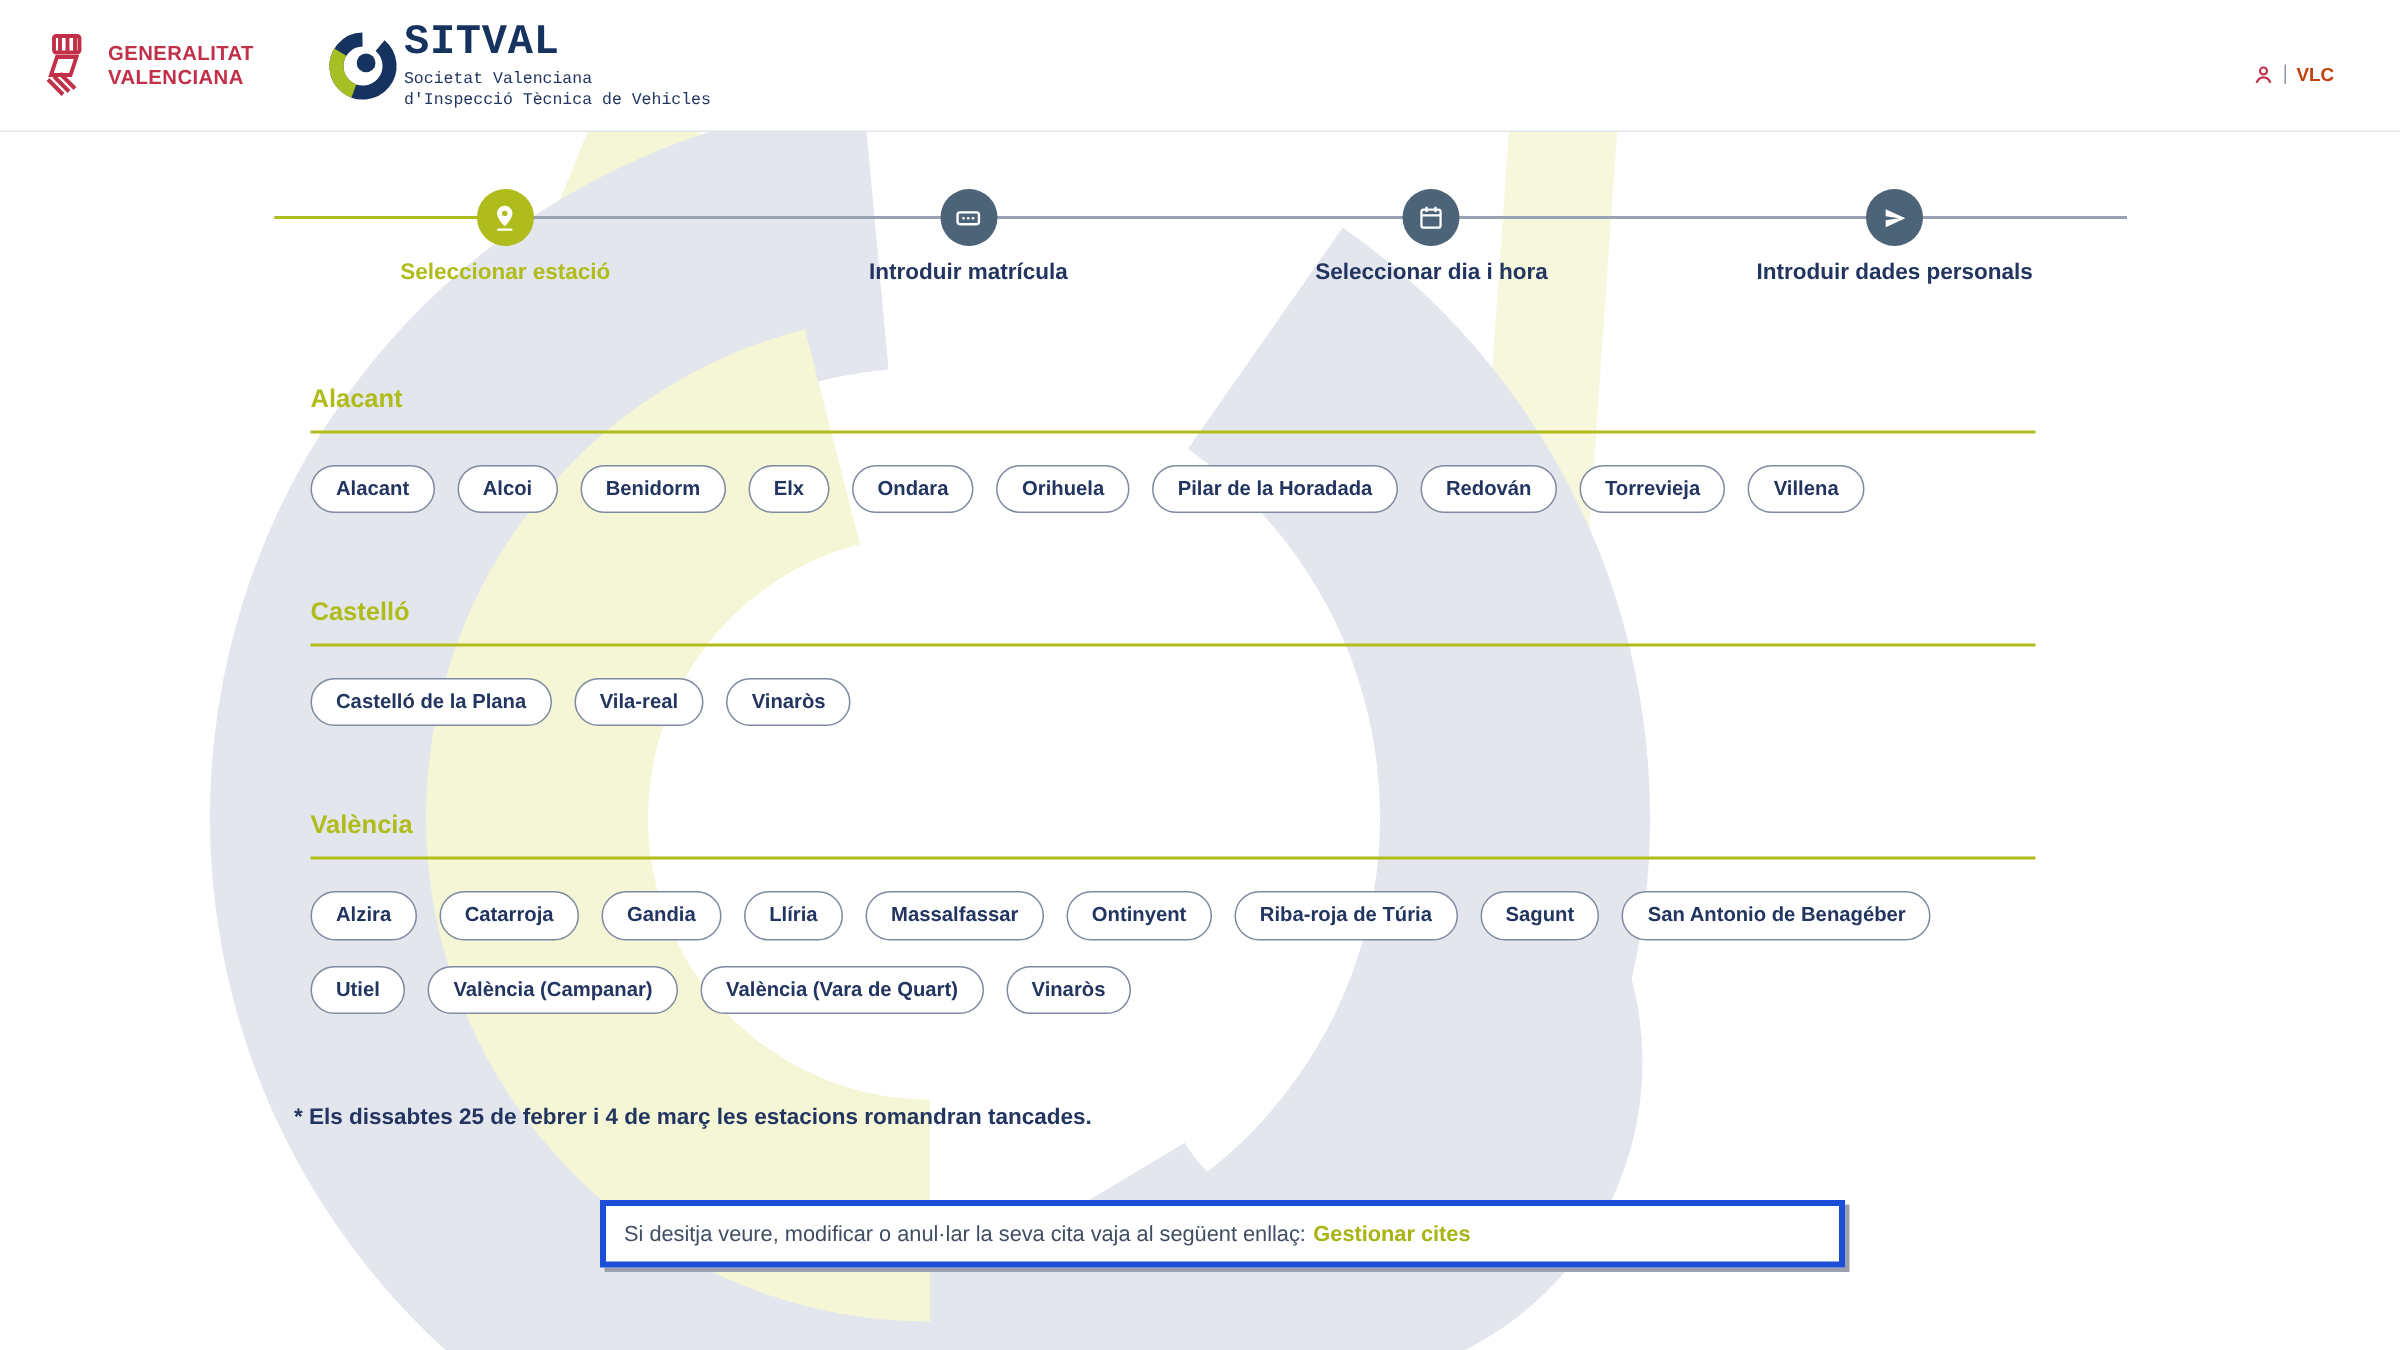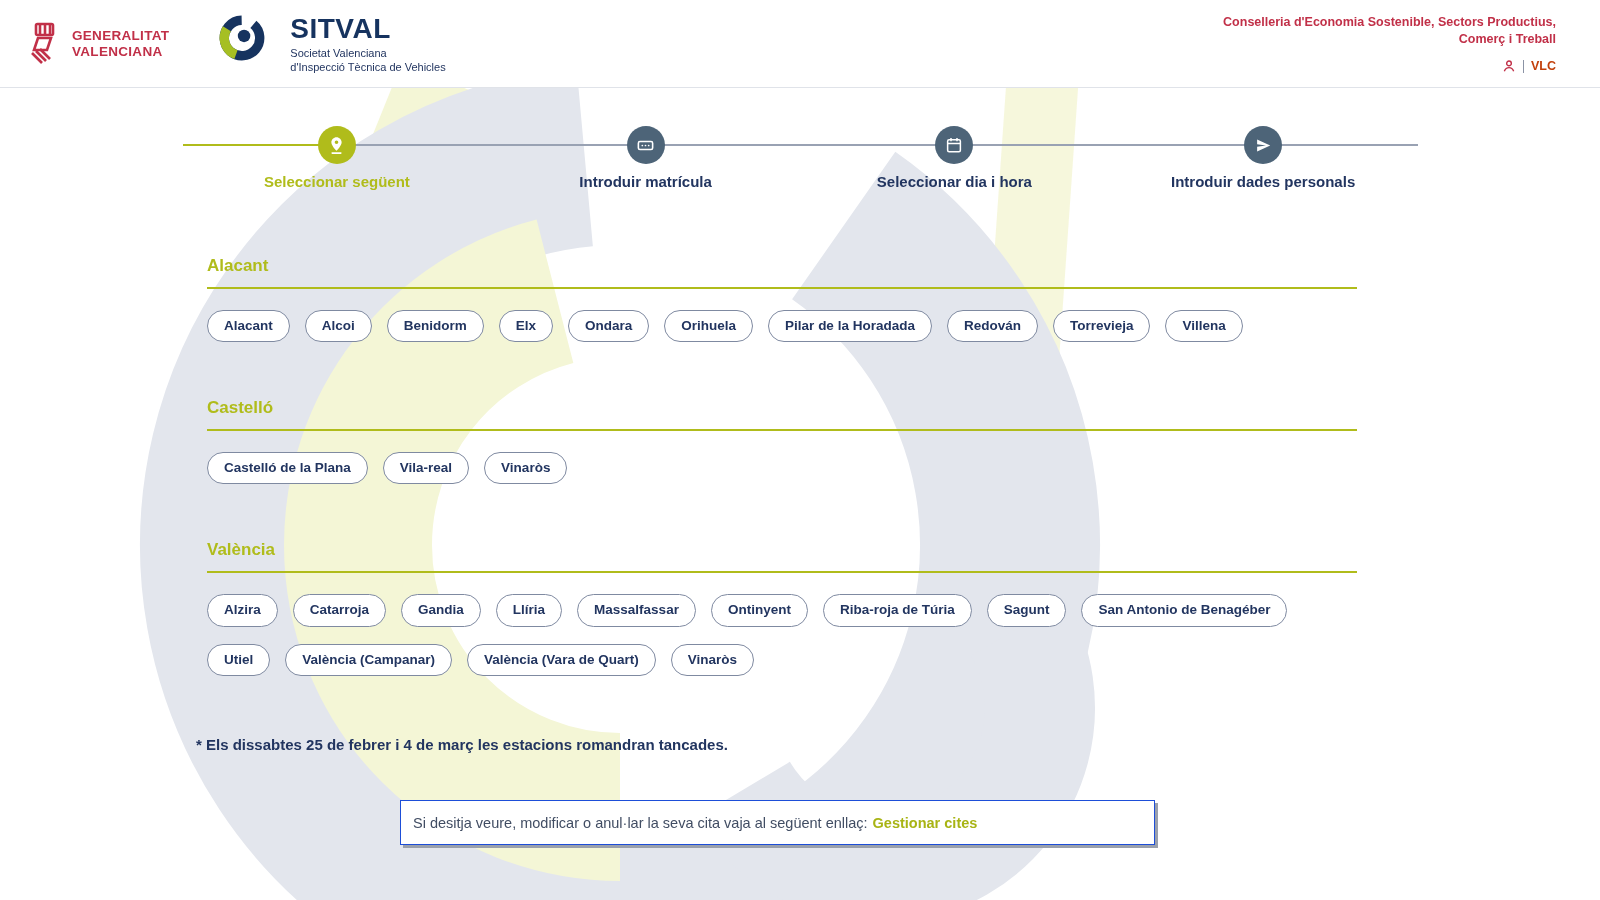--- a/index.html
+++ b/index.html
@@ -5,21 +5,21 @@
   * { margin:0; padding:0; box-sizing:border-box; }
   html,body { width:1600px; height:900px; }
   body { font-family:"Liberation Sans", sans-serif; background:#ffffff; }
   .screen { position:relative; width:1600px; height:900px; background:#ffffff; overflow:hidden; }
 
   
   .header { position:relative; z-index:3; height:88px; background:#ffffff;
             border-bottom:1px solid #e0e3e9; display:flex; align-items:center; }
   .gva-block { display:flex; align-items:center; gap:8px; margin-left:26px; }
   .gva-text { color:#c13048; font-weight:bold; font-size:13.5px; line-height:1.12; letter-spacing:.3px; }
-  .sitval-block { display:flex; align-items:flex-start; gap:23px; margin-left:48px; }
+  .sitval-block { display:flex; align-items:center; gap:2px; margin-left:48px;font-family:Liberation Mono, monospace; }
   .sitval-words { display:flex; flex-direction:column; }
   .sitval-name { color:#16335f; font-weight:bold; font-size:28px; letter-spacing:.5px; line-height:1; margin-top:2px; }
   .sitval-sub { color:#223560; font-size:11px; line-height:1.25; margin-top:4px; }
   .header-right { margin-left:auto; margin-right:44px; text-align:right; }
   .conselleria { color:#c13048; font-weight:bold; font-size:12.5px; line-height:1.35; }
   .lang-row { display:flex; align-items:center; justify-content:flex-end; gap:7px; margin-top:12px; }
   .lang-divider { width:1px; height:13px; background:#8b93a5; }
   .lang-label { color:#c2410c; font-weight:bold; font-size:12.5px; }
 
   
@@ -46,22 +46,22 @@
   .section-title { color:#b0bc1b; font-size:17px; font-weight:bold; padding-bottom:11px;
                    border-bottom:2px solid #b0bc1b; }
   .station-list { display:flex; flex-wrap:wrap; gap:17px 15px; margin-top:21px; }
   .pill { background:#ffffff; border:1.5px solid #7f8aa1; border-radius:17px; padding:7px 16px;
           color:#223560; font-weight:bold; font-size:13.5px; font-family:"Liberation Sans",sans-serif;
           line-height:1.2; cursor:pointer; white-space:nowrap; }
 
   .note { margin:60px 0 0 196px; color:#223560; font-weight:bold; font-size:15px; }
 
   
-  .notice { position:absolute; left:400px; top:800px; width:755px; height:45px; z-index:2;
-            background:#ffffff; border:1px solid #1d4ed8; box-shadow:3px 3px 0 0 #9aa0ac;
+  .notice { position:absolute; left:400px; top:800px; width:830px; height:45px; z-index:2;
+            background:#ffffff; border:4px solid #1d4ed8; box-shadow:3px 3px 0 0 #9aa0ac;
             display:flex; align-items:center; padding-left:12px; gap:5px;
             color:#414d63; font-size:14.5px; }
   .notice a { color:#a8b414; font-weight:bold; text-decoration:none; }
 </style>
 </head>
 <body>
 
 <div class="screen">
 
   <svg class="watermark" width="1600" height="812" viewBox="0 0 1600 812" aria-hidden="true">
@@ -102,24 +102,20 @@
       <div class="sitval-words">
         <div class="sitval-name">SITVAL</div>
         <div class="sitval-sub">
           <div>Societat Valenciana</div>
           <div>d'Inspecció Tècnica de Vehicles</div>
         </div>
       </div>
     </div>
 
     <div class="header-right">
-      <div class="conselleria">
-        <div>Conselleria d'Economia Sostenible, Sectors Productius,</div>
-        <div>Comerç i Treball</div>
-      </div>
       <div class="lang-row">
         <span style="display:inline-flex;">
           <svg width="14" height="14" viewBox="0 0 24 24" fill="none" stroke="#c13048" stroke-width="2.4">
             <circle cx="12" cy="7.5" r="4"></circle>
             <path d="M4 21c1.6-4.2 4.4-6.3 8-6.3s6.4 2.1 8 6.3"></path>
           </svg>
         </span>
         <span class="lang-divider"></span>
         <span class="lang-label">VLC</span>
       </div>
@@ -133,21 +129,21 @@
       <div class="track-active"></div>
       <div class="steps">
 
         <div class="step active">
           <div class="step-circle">
             <svg width="19" height="19" viewBox="0 0 24 24">
               <path fill="#ffffff" d="M12 1.5C8.4 1.5 5.5 4.4 5.5 8c0 4.6 6.5 10.8 6.5 10.8S18.5 12.6 18.5 8c0-3.6-2.9-6.5-6.5-6.5zm0 8.7A2.3 2.3 0 1 1 12 5.6a2.3 2.3 0 0 1 0 4.6z"></path>
               <rect x="5.5" y="20.6" width="13" height="2" rx="1" fill="#ffffff"></rect>
             </svg>
           </div>
-          <div class="step-label">Seleccionar següent</div>
+          <div class="step-label">Seleccionar estació</div>
         </div>
 
         <div class="step">
           <div class="step-circle">
             <svg width="19" height="19" viewBox="0 0 24 24" fill="none" stroke="#ffffff" stroke-width="2">
               <rect x="3" y="7" width="18" height="10" rx="2"></rect>
               <circle cx="8" cy="12" r="1.1" fill="#ffffff" stroke="none"></circle>
               <circle cx="12" cy="12" r="1.1" fill="#ffffff" stroke="none"></circle>
               <circle cx="16" cy="12" r="1.1" fill="#ffffff" stroke="none"></circle>
             </svg>

